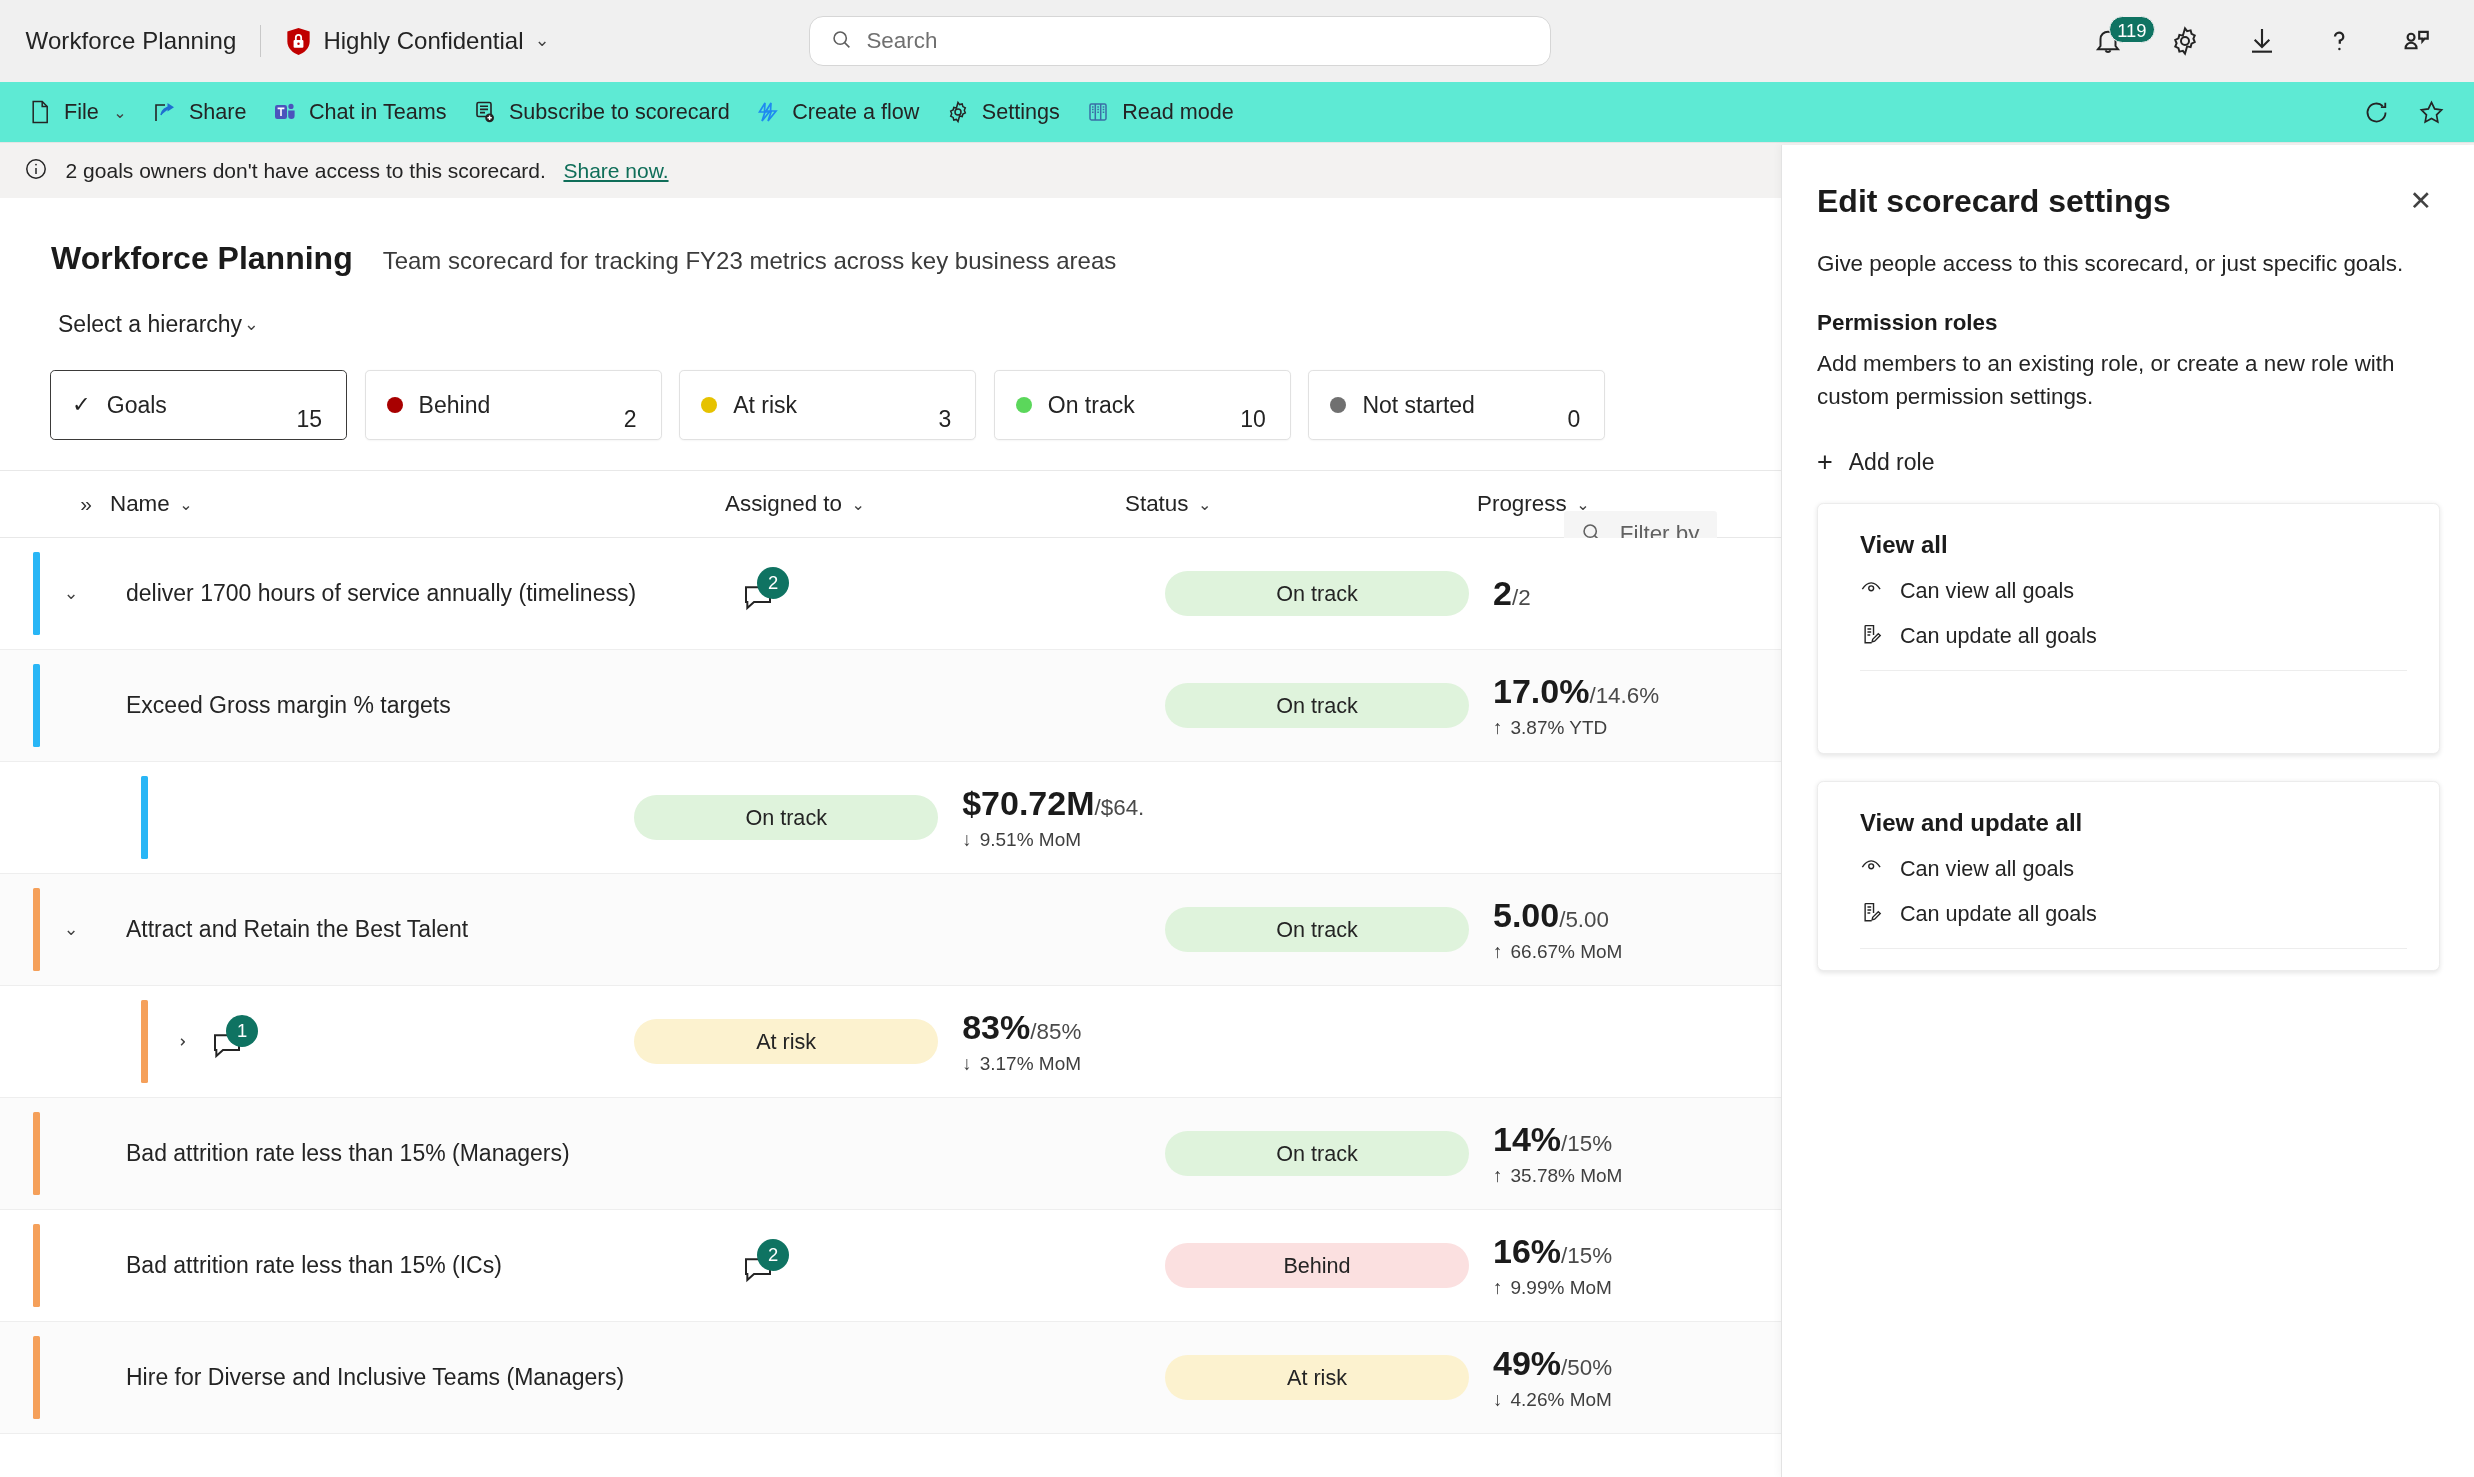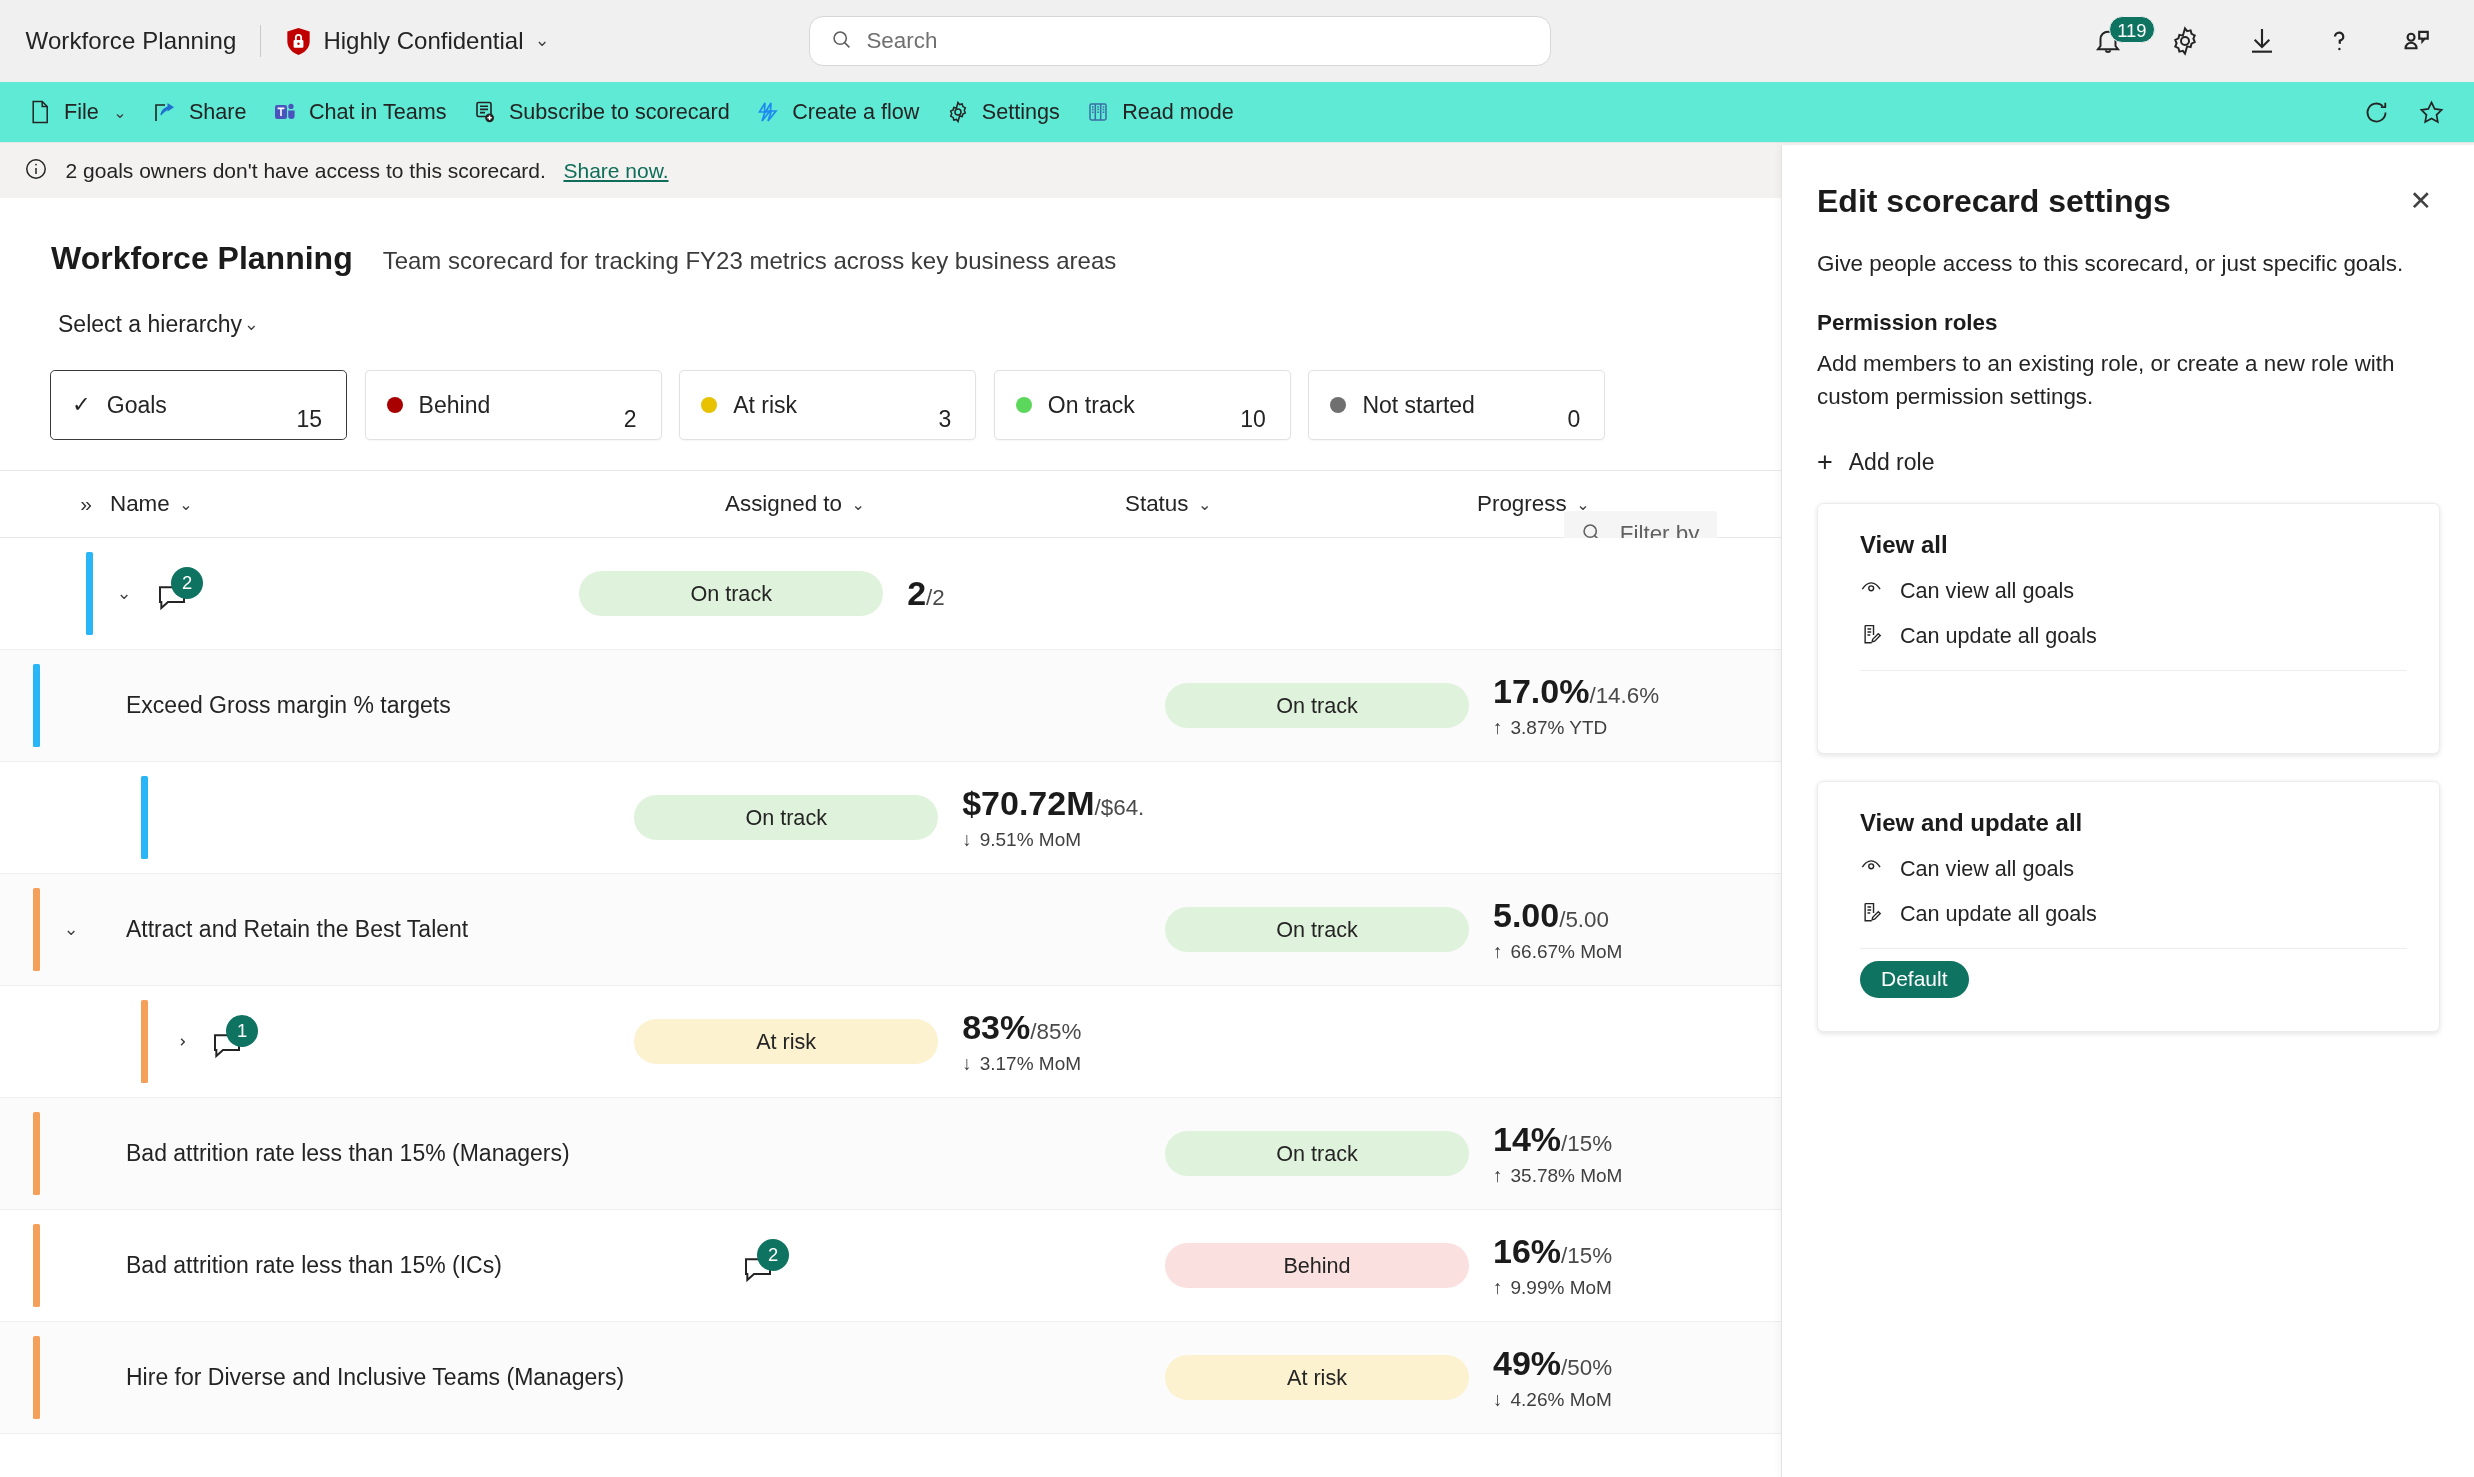--- a/index.html
+++ b/index.html
@@ -463,20 +463,21 @@
         </div>
       </div>
 
       <div class="row">
         <div style="width:86px"></div>
         <div class="accent" style="background:#29b6f6;margin:14.4px 0"></div>
         <div class="row-inner">
           <div class="cell c-exp">
               <span class="chev">⌄</span>
             </div>
+          <div class="cell c-name">deliver 1700 hours of service annually (timeliness)</div>
           <div class="cell c-assign">
             <span class="comment-chip">
               <svg class="cbubble" width="34" height="32" viewBox="0 0 24 24" fill="#fff" stroke="#242424" stroke-width="1.5">
                 <path d="M3 4 h18 v11 h-12 l-5 4.5 v-4.5 h-1 z"></path>
               </svg>
               <span class="cbadge">2</span>
             </span>
           </div>
           <div class="cell c-status">
             <span class="statpill st-ontrack">On track</span>
@@ -734,27 +735,19 @@
           <span>
             <svg width="22.4" height="22.4" viewBox="0 0 24 24" fill="none" stroke="#242424" stroke-width="1.5">
               <path d="M5.5 2.8 h9 v10 M5.5 2.8 v18.4 h7"></path>
               <path d="M8 6.4 h4 M8 9.6 h4 M8 12.8 h3"></path>
               <path d="M19.6 11.4 l2.1 2.1 -6 6 -2.7 .6 .6 -2.7 z"></path>
             </svg>
           </span>
           <span class="t">Can update all goals</span>
         </div>
         <div class="role-div"></div>
-        <div class="role-foot">
-          <span class="default-badge">Default</span>
-          <span class="kebab-wrap">
-              <i></i>
-              <i></i>
-              <i></i>
-            </span>
-        </div>
       </div>
 
     </div>
   </div>
 
 </div>
 
 
 </body></html>

